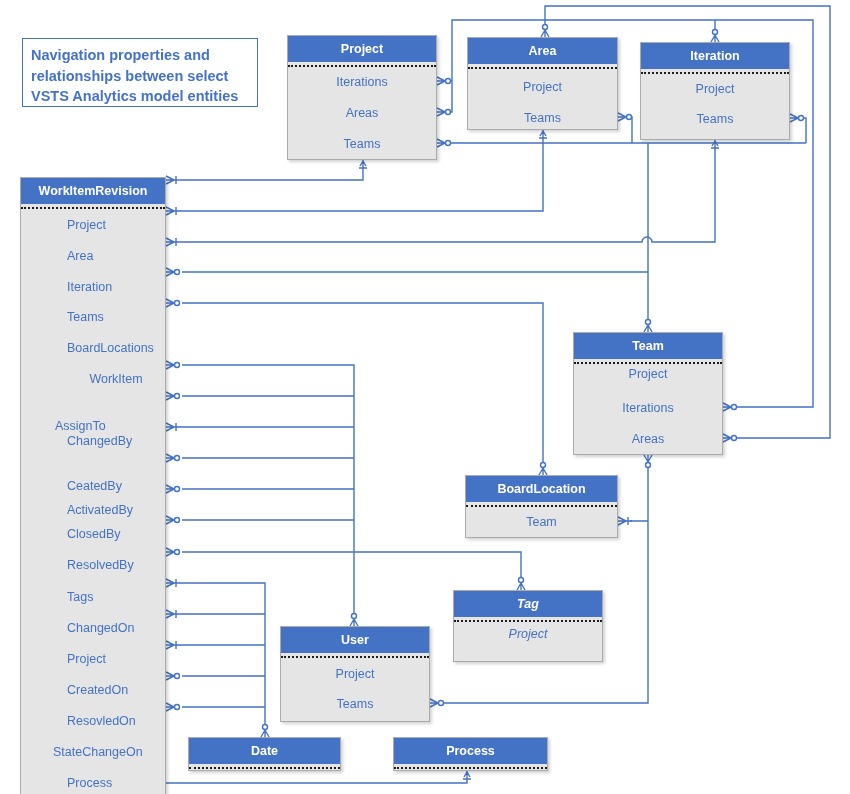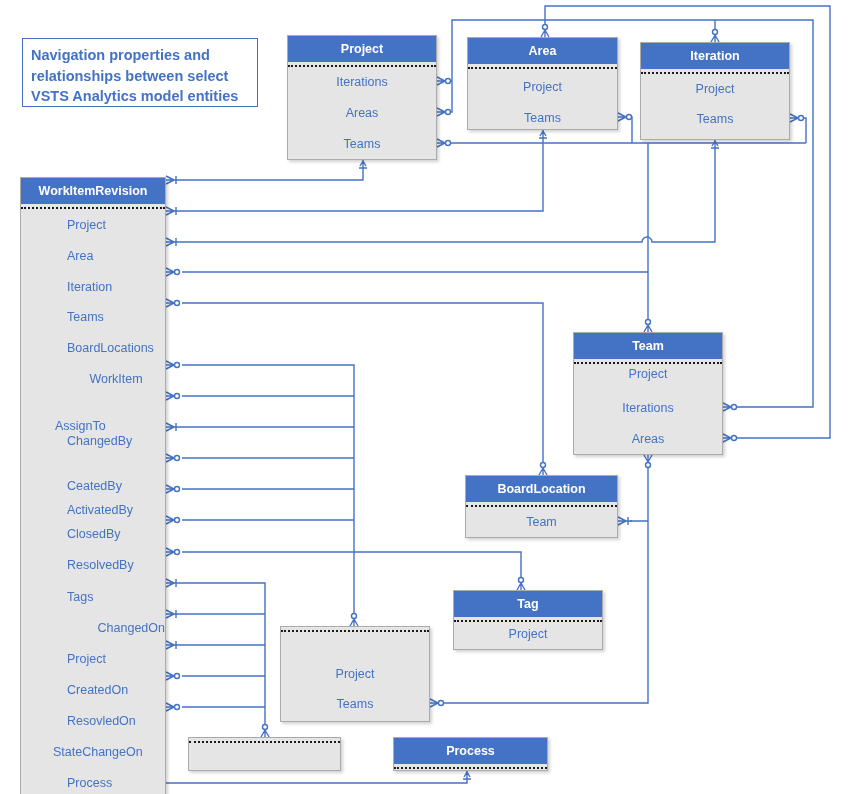--- a/index.html
+++ b/index.html
@@ -135,21 +135,21 @@
         <div class="row row-left" style="top: 131px;">Teams</div>
         <div class="row row-left" style="top: 162px;">BoardLocations</div>
         <div class="row row-left" style="top: 193px; text-align: center;">WorkItem</div>
         <div class="row row-left" style="top: 240px; padding-left: 34px;">AssignTo</div>
         <div class="row row-left" style="top: 255px;">ChangedBy</div>
         <div class="row row-left" style="top: 300px;">CeatedBy</div>
         <div class="row row-left" style="top: 324px;">ActivatedBy</div>
         <div class="row row-left" style="top: 348px;">ClosedBy</div>
         <div class="row row-left" style="top: 379px;">ResolvedBy</div>
         <div class="row row-left" style="top: 411px;">Tags</div>
-        <div class="row row-left" style="top: 442px; text-align: right;">ChangedOn</div>
+        <div class="row row-left" style="top: 442px;">ChangedOn</div>
         <div class="row row-left" style="top: 473px;">Project</div>
         <div class="row row-left" style="top: 504px;">CreatedOn</div>
         <div class="row row-left" style="top: 535px;">ResovledOn</div>
         <div class="row row-left" style="top: 566px; padding-left: 32px;">StateChangeOn</div>
         <div class="row row-left" style="top: 597px;">Process</div>
       </div>
       <div class="entity" style="left: 287px; top: 35px; width: 150px; height: 125px;">
         <div class="entity-header">Project</div>
         <div class="entity-sep"></div>
         <div class="row" style="top: 38px;">Iterations</div>
@@ -173,31 +173,33 @@
         <div class="entity-sep"></div>
         <div class="row" style="top: 33px;">Project</div>
         <div class="row" style="top: 67px;">Iterations</div>
         <div class="row" style="top: 98px;">Areas</div>
       </div>
       <div class="entity" style="left: 465px; top: 475px; width: 153px; height: 63px;">
         <div class="entity-header">BoardLocation</div>
         <div class="entity-sep"></div>
         <div class="row" style="top: 38px;">Team</div>
       </div>
-      <div class="entity" style="left: 453px; top: 590px; width: 150px; height: 60px;">
+      <div class="entity" style="left: 453px; top: 590px; width: 150px; height: 72px; font-style: italic;">
         <div class="entity-header">Tag</div>
         <div class="entity-sep"></div>
         <div class="row" style="top: 35px;">Project</div>
       </div>
       <div class="entity" style="left: 280px; top: 626px; width: 150px; height: 96px;">
+        <div class="entity-header">User</div>
         <div class="entity-sep"></div>
         <div class="row" style="top: 39px;">Project</div>
         <div class="row" style="top: 69px;">Teams</div>
       </div>
       <div class="entity" style="left: 188px; top: 737px; width: 153px; height: 34px;">
+        <div class="entity-header">Date</div>
         <div class="entity-sep"></div>
       </div>
       <div class="entity" style="left: 393px; top: 737px; width: 155px; height: 34px;">
         <div class="entity-header">Process</div>
         <div class="entity-sep"></div>
       </div>
     </div>
 </div>
 
 </body></html>

